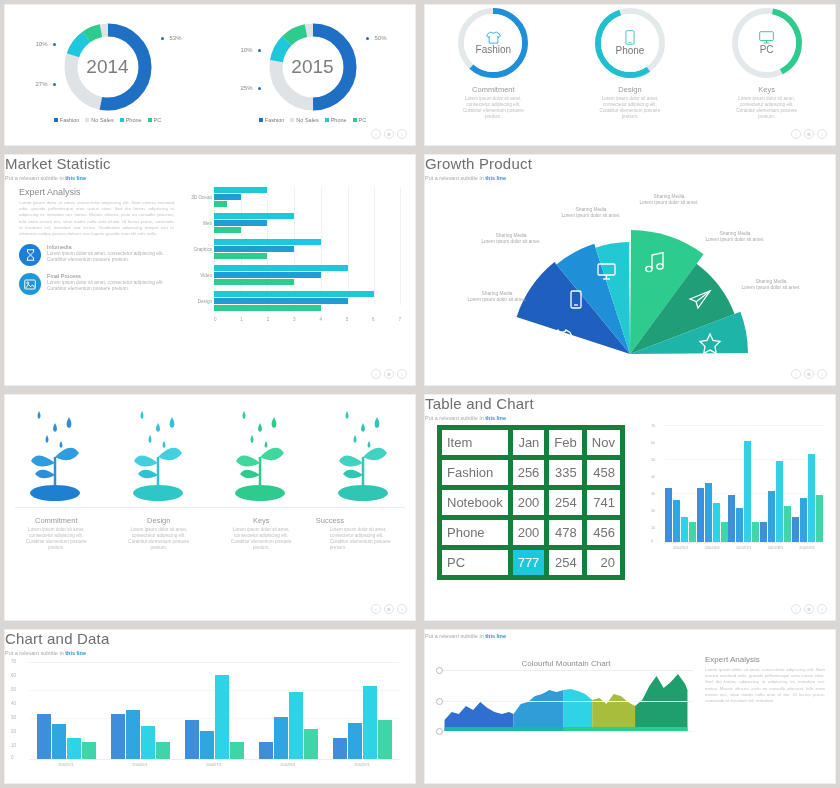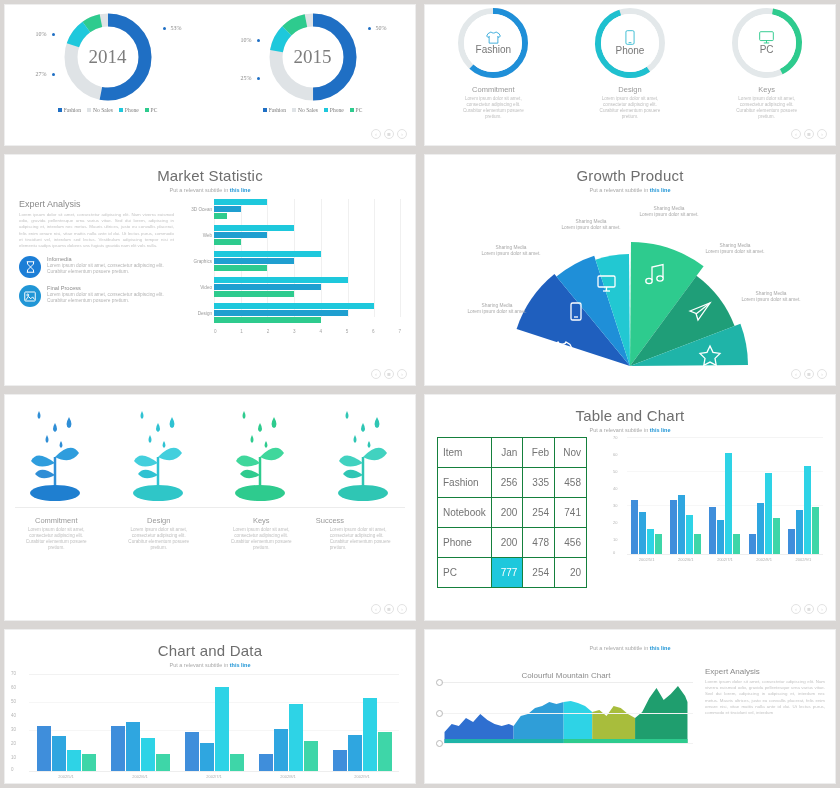--- a/index.html
+++ b/index.html
@@ -15,40 +15,40 @@
     grid-template-rows: 150px 240px 235px 163px;
     width: 840px; height: 788px;
   }
   .slide {
     background: #ffffff;
     margin: 4px;
     position: relative;
     overflow: hidden;
     border: 1px solid #eeeeee;
   }
-  .slide-head { text-align: center; padding-top: 12px; }
+  .slide-head { text-align: left; }
   .s-title {
     font-size: 15px; color: #6e6e6e; font-weight: 400;
     letter-spacing: 0.2px;
   }
   .s-sub { font-size: 5.5px; color: #a8a8a8; margin-top: 3px; }
   .s-sub .accent { color: #2196d6; font-weight: bold; }
 
   .navdots {
     position: absolute; right: 8px; bottom: 6px;
     display: flex; gap: 3px;
   }
   .navdots span {
     width: 10px; height: 10px; border-radius: 50%;
     border: 1px solid #e3e3e3; color: #dcdcdc;
     font-size: 6px; line-height: 8px; text-align: center;
   }
 
   
-  .donut-wrap { display: flex; justify-content: space-around; padding-top: 4px; font-family: Liberation Serif, serif; }
+  .donut-wrap { display: flex; justify-content: space-around; padding-top: 14px; }
   .donut-unit { position: relative; width: 170px; text-align: center; }
   .donut { position: relative; width: 96px; height: 96px; margin: 0 auto; }
   .donut .hole {
     position: absolute; left: 22px; top: 22px;
     width: 52px; height: 52px; border-radius: 50%;
     background: #fff;
     display: flex; align-items: center; justify-content: center;
     font-size: 19px; color: #7d7d7d;
   }
   .dlegend {
@@ -115,21 +115,21 @@
   
   .plants { display: flex; justify-content: space-around; padding-top: 6px; }
   .plant-unit { width: 96px; text-align: center; }
   .hrdiv { border-top: 1px solid #ececec; margin: 2px 10px 0 10px; }
   .pl-cap { display: flex; justify-content: space-around; padding-top: 4px; }
 
   
   .tc-body { display: flex; padding: 4px 12px 0 12px; gap: 10px; }
   table.dt { border-collapse: collapse; width: 150px; }
   table.dt td {
-    border: 1px solid #15803d; font-size: 10px; color: #737373;
+    border: 5px solid #15803d; font-size: 13px; color: #737373;
     padding: 3px 5px; height: 30px; vertical-align: middle;
   }
   table.dt td.num { text-align: right; width: 34px; }
   table.dt td.hl { background: #1ec8dc; color: #fff; }
 
   .vbars { flex: 1; position: relative; padding-left: 16px; }
   .vgroup { display: flex; align-items: flex-end; gap: 1px; }
   .vb { width: 7px; }
   .xlab { font-size: 4px; color: #b0b0b0; text-align: center; }
 

